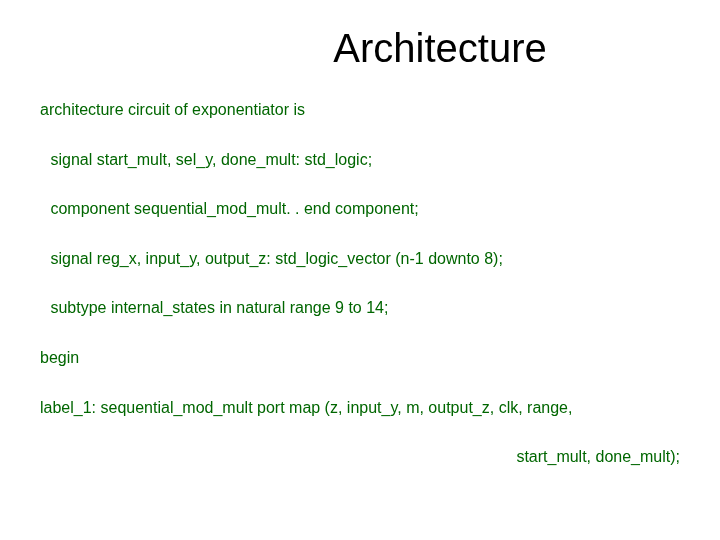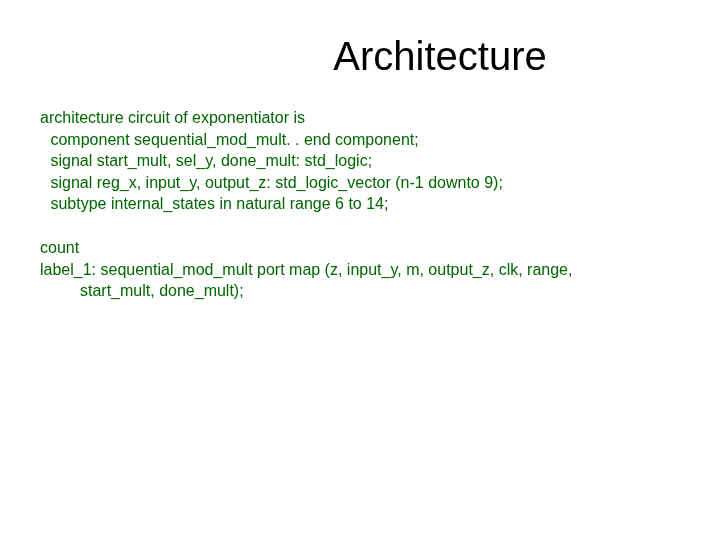--- a/index.html
+++ b/index.html
@@ -15,53 +15,55 @@
   .slide {
     width: 720px;
     height: 540px;
     padding: 20px 40px 20px 40px;
     box-sizing: border-box;
   }
   .title {
     font-size: 40px;
     color: #000;
     text-align: center;
-    margin: 14px 0 28px 160px;
+    margin: 6px 0 28px 160px;
     font-weight: normal;
   }
   .code-block {
     color: #006600;
     font-size: 16px;
     line-height: 1.35;
     margin-bottom: 22px;
   }
   .code-line {
     white-space: pre-wrap;
+    margin-top: 28px;
   }
   .indent-small {
     padding-left: 6px;
   }
   .indent-cont {
     padding-left: 40px;
+    text-align: right;
   }
 </style>
 </head>
 <body>
 
 <div class="slide">
   <div class="title">Architecture</div>
 
   <div class="code-block">
     <div class="code-line">architecture circuit of exponentiator is</div>
+    <div class="code-line indent-small"> signal start_mult, sel_y, done_mult: std_logic;</div>
     <div class="code-line indent-small"> component sequential_mod_mult. . end component;</div>
-    <div class="code-line indent-small"> signal start_mult, sel_y, done_mult: std_logic;</div>
-    <div class="code-line indent-small"> signal reg_x, input_y, output_z: std_logic_vector (n-1 downto 9);</div>
-    <div class="code-line indent-small"> subtype internal_states in natural range 6 to 14;</div>
+    <div class="code-line indent-small"> signal reg_x, input_y, output_z: std_logic_vector (n-1 downto 8);</div>
+    <div class="code-line indent-small"> subtype internal_states in natural range 9 to 14;</div>
   </div>
 
   <div class="code-block">
-    <div class="code-line">count</div>
+    <div class="code-line">begin</div>
     <div class="code-line">label_1: sequential_mod_mult port map (z, input_y, m, output_z, clk, range,</div>
     <div class="code-line indent-cont">start_mult, done_mult);</div>
   </div>
 
 
 </div>
 
 </body></html>

